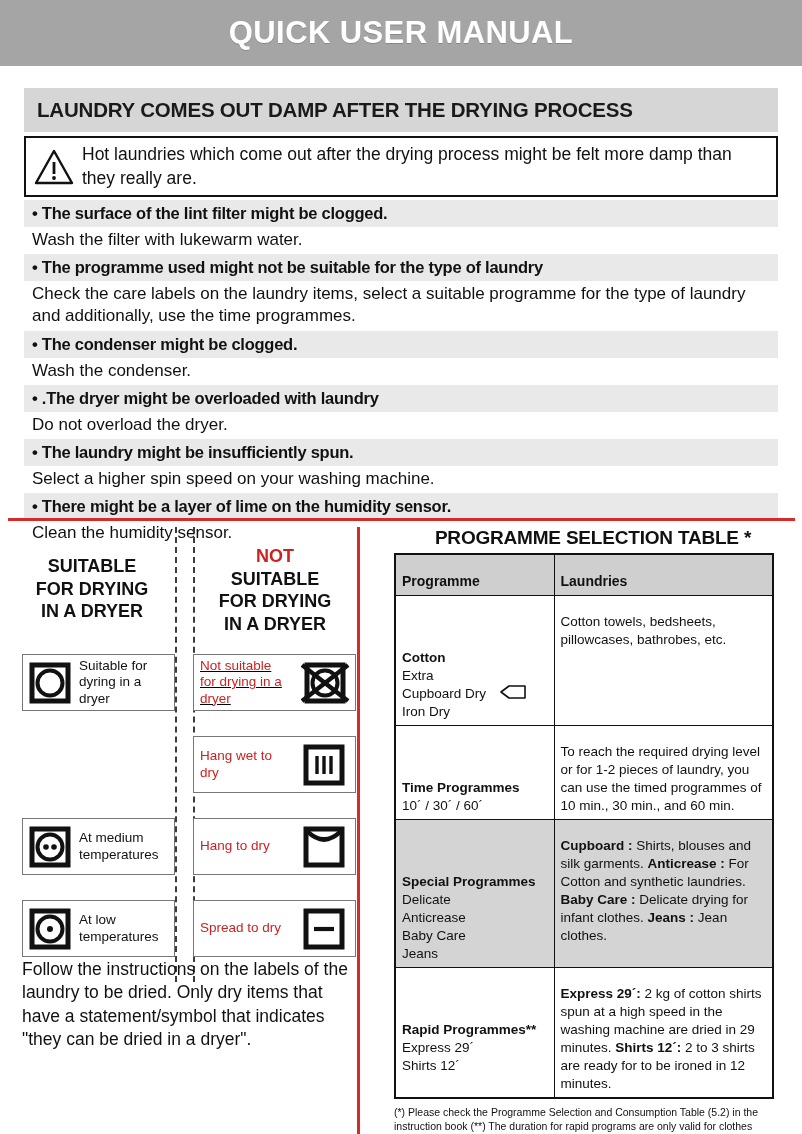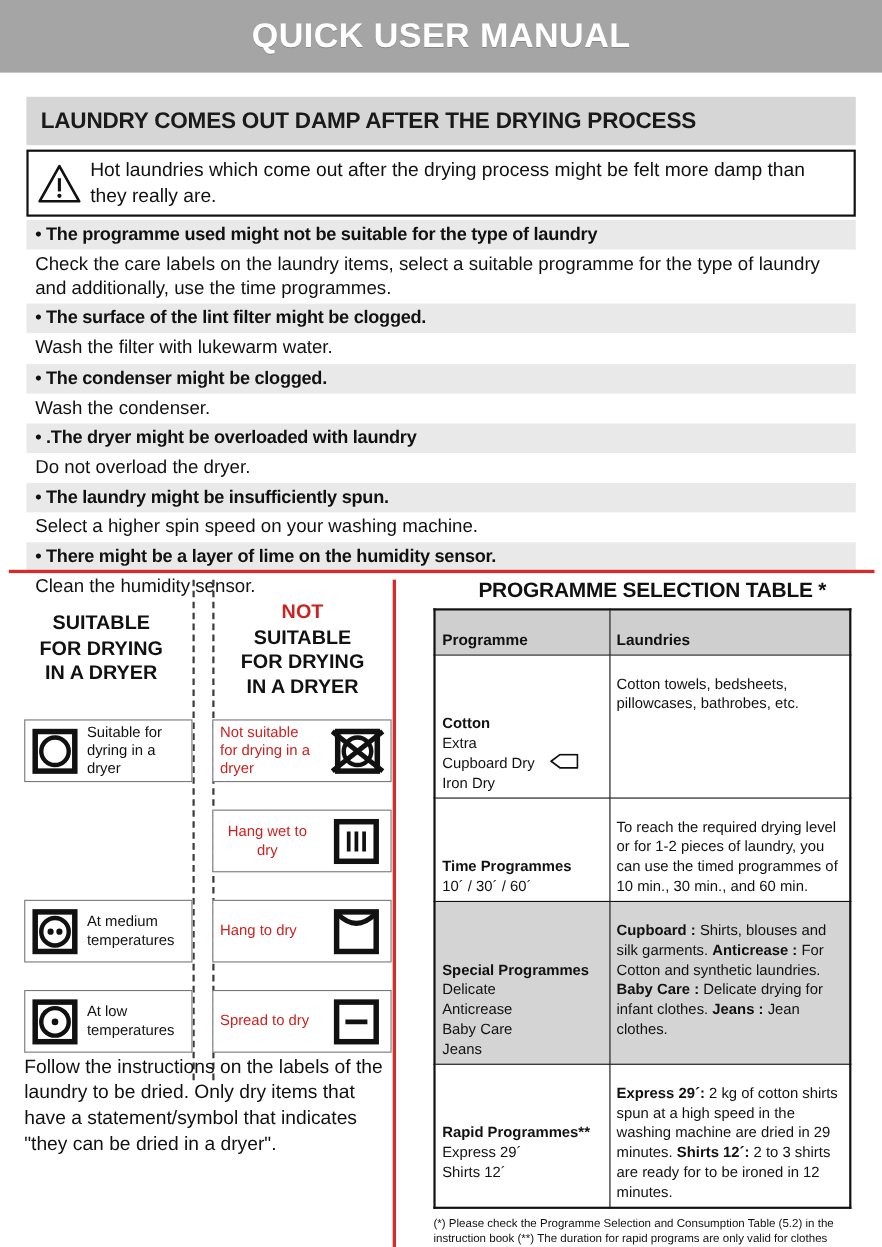--- a/index.html
+++ b/index.html
@@ -142,26 +142,26 @@
         <polygon points="20,3 38,35 2,35" fill="none" stroke="#111" stroke-width="2.4" stroke-linejoin="round"></polygon>
         <rect x="18.6" y="14" width="2.8" height="12" fill="#111"></rect>
         <circle cx="20" cy="30" r="1.9" fill="#111"></circle>
       </svg>
     </div>
     <div class="warn-text">Hot laundries which come out after the drying process might be felt more damp than they really are.</div>
   </div>
 
   <div class="blocks">
     <div>
+      <div class="b-head">• The surface of the lint filter might be clogged.</div>
+      <div class="b-body">Wash the filter with lukewarm water.</div>
+    </div>
+    <div>
       <div class="b-head">• The programme used might not be suitable for the type of laundry</div>
       <div class="b-body">Check the care labels on the laundry items, select a suitable programme for the type of laundry and additionally, use the time programmes.</div>
-    </div>
-    <div>
-      <div class="b-head">• The surface of the lint filter might be clogged.</div>
-      <div class="b-body">Wash the filter with lukewarm water.</div>
     </div>
     <div>
       <div class="b-head">• The condenser might be clogged.</div>
       <div class="b-body">Wash the condenser.</div>
     </div>
     <div>
       <div class="b-head">• .The dryer might be overloaded with laundry</div>
       <div class="b-body">Do not overload the dryer.</div>
     </div>
     <div>
@@ -218,32 +218,32 @@
       <span class="sym-glyph" style="margin:0 8px 0 6px;">
         <svg width="42" height="42" viewBox="0 0 42 42">
             <rect x="3" y="3" width="36" height="36" fill="none" stroke="#111" stroke-width="5"></rect>
             <circle cx="21" cy="21" r="12.5" fill="none" stroke="#111" stroke-width="4"></circle>
             <circle cx="21" cy="21" r="3" fill="#111"></circle>
           </svg>
       </span>
       <span class="sym-label">At low temperatures</span>
     </div>
 
-    <div class="sym-box r" style="top:127px;">
+    <div class="sym-box r" style="top:127px;text-decoration:underline;">
       <span class="sym-label red" style="padding-left:6px;max-width:92px;">Not suitable for drying in a dryer</span>
       <span class="sym-glyph" style="margin-right:4px;">
         <svg width="50" height="44" viewBox="0 0 50 44">
             <rect x="6" y="4" width="36" height="36" fill="none" stroke="#111" stroke-width="5"></rect>
             <circle cx="24" cy="22" r="12.5" fill="none" stroke="#111" stroke-width="4"></circle>
             <line x1="1" y1="4" x2="47" y2="40" stroke="#111" stroke-width="4.5"></line>
             <line x1="47" y1="4" x2="1" y2="40" stroke="#111" stroke-width="4.5"></line>
           </svg>
       </span>
     </div>
-    <div class="sym-box r" style="top:209px;text-align:center;">
+    <div class="sym-box r" style="top:209px;">
       <span class="sym-label red" style="padding-left:6px;max-width:92px;">Hang wet to dry</span>
       <span class="sym-glyph" style="margin-right:10px;">
         <svg width="42" height="42" viewBox="0 0 42 42">
             <rect x="3" y="3" width="36" height="36" fill="none" stroke="#111" stroke-width="5"></rect>
             <line x1="14" y1="12" x2="14" y2="30" stroke="#111" stroke-width="3.4"></line>
             <line x1="21" y1="12" x2="21" y2="30" stroke="#111" stroke-width="3.4"></line>
             <line x1="28" y1="12" x2="28" y2="30" stroke="#111" stroke-width="3.4"></line>
           </svg>
       </span>
     </div>

